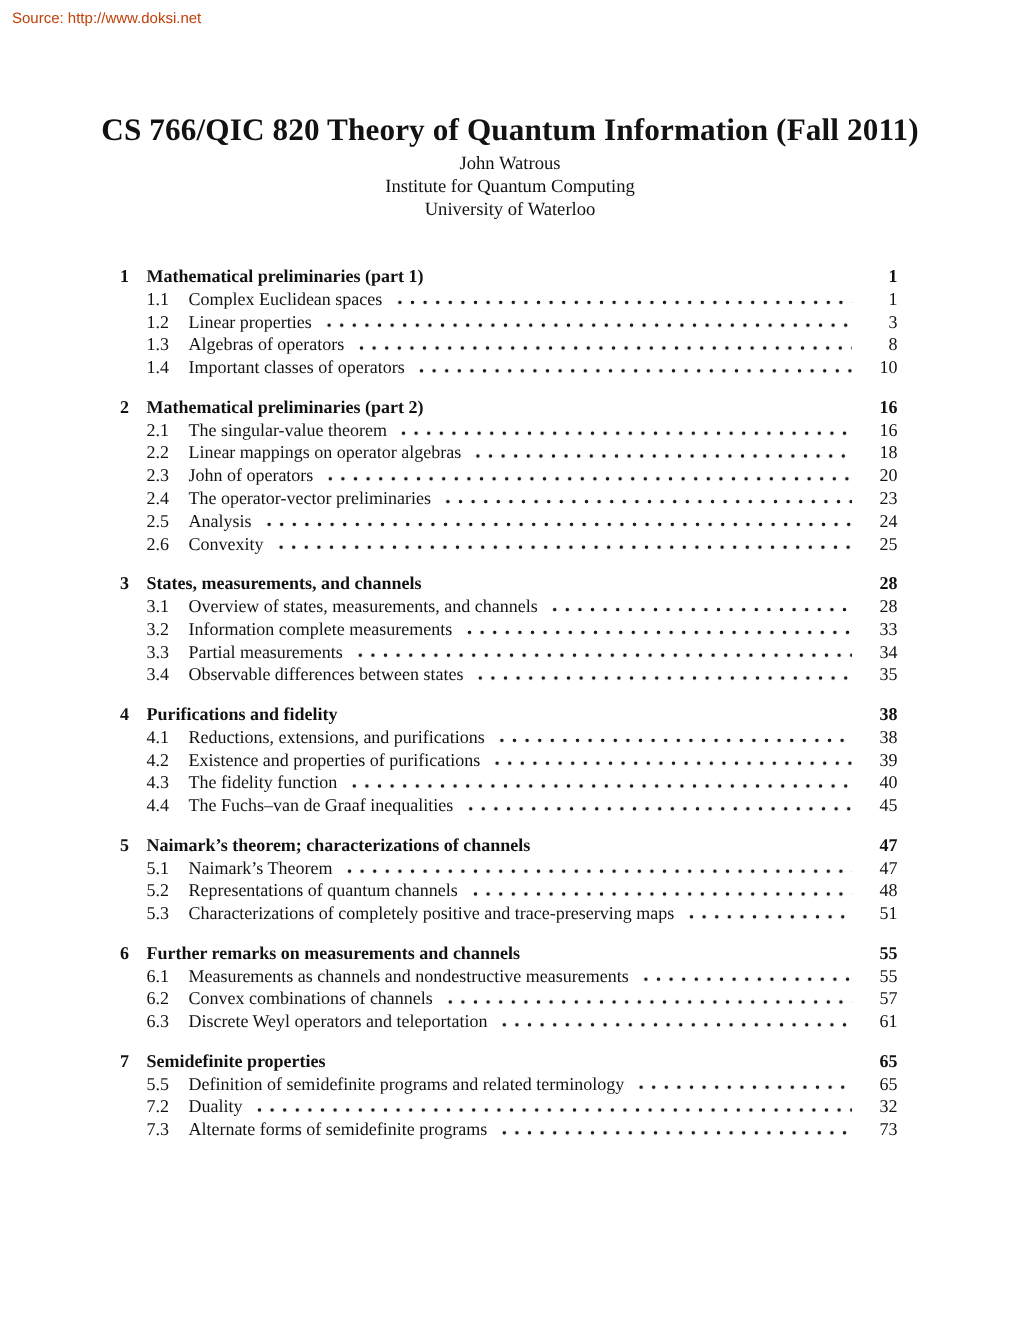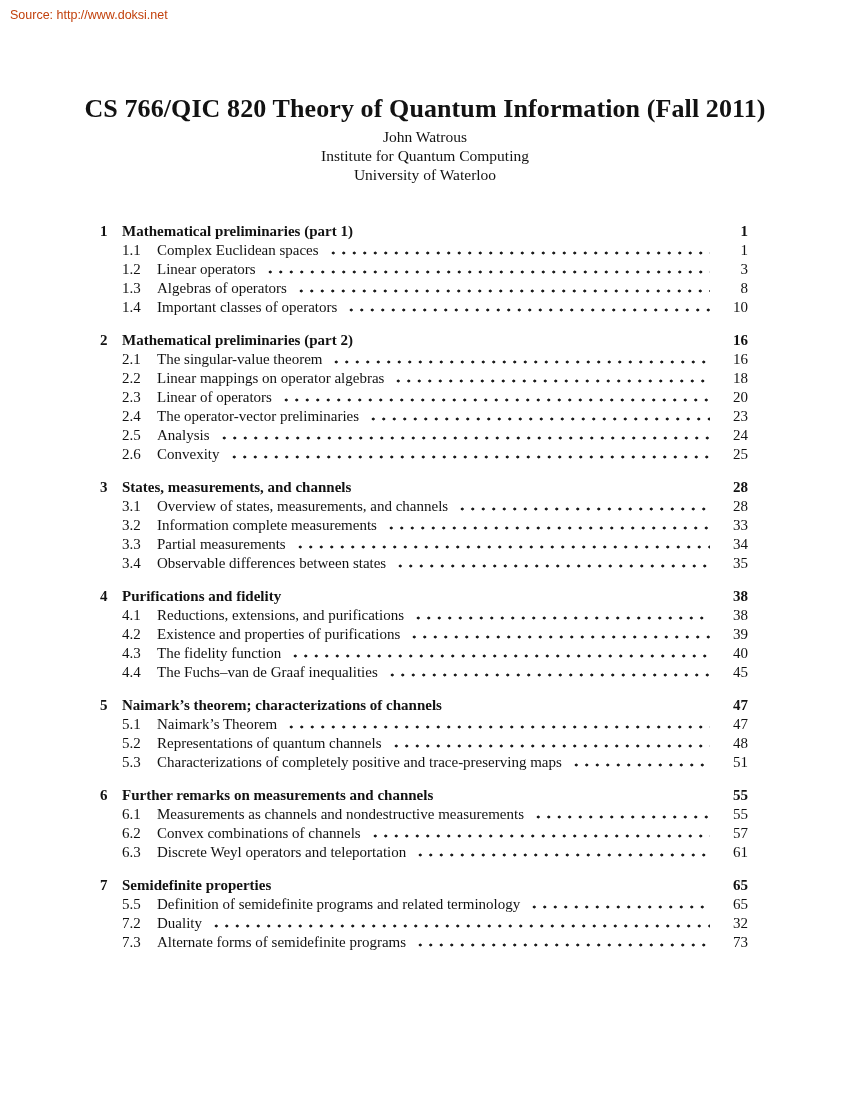--- a/index.html
+++ b/index.html
@@ -95,21 +95,21 @@
         <span class="page-num">1</span>
       </div>
       <div class="toc-row sub-row">
         <span class="sub-num">1.1</span>
         <span class="entry-title">Complex Euclidean spaces</span>
         <span class="leader"></span>
         <span class="page-num">1</span>
       </div>
       <div class="toc-row sub-row">
         <span class="sub-num">1.2</span>
-        <span class="entry-title">Linear operators</span>
+        <span class="entry-title">Linear properties</span>
         <span class="leader"></span>
         <span class="page-num">3</span>
       </div>
       <div class="toc-row sub-row">
         <span class="sub-num">1.3</span>
         <span class="entry-title">Algebras of operators</span>
         <span class="leader"></span>
         <span class="page-num">8</span>
       </div>
       <div class="toc-row sub-row">
@@ -133,21 +133,21 @@
         <span class="page-num">16</span>
       </div>
       <div class="toc-row sub-row">
         <span class="sub-num">2.2</span>
         <span class="entry-title">Linear mappings on operator algebras</span>
         <span class="leader"></span>
         <span class="page-num">18</span>
       </div>
       <div class="toc-row sub-row">
         <span class="sub-num">2.3</span>
-        <span class="entry-title">Linear of operators</span>
+        <span class="entry-title">John of operators</span>
         <span class="leader"></span>
         <span class="page-num">20</span>
       </div>
       <div class="toc-row sub-row">
         <span class="sub-num">2.4</span>
         <span class="entry-title">The operator-vector preliminaries</span>
         <span class="leader"></span>
         <span class="page-num">23</span>
       </div>
       <div class="toc-row sub-row">

